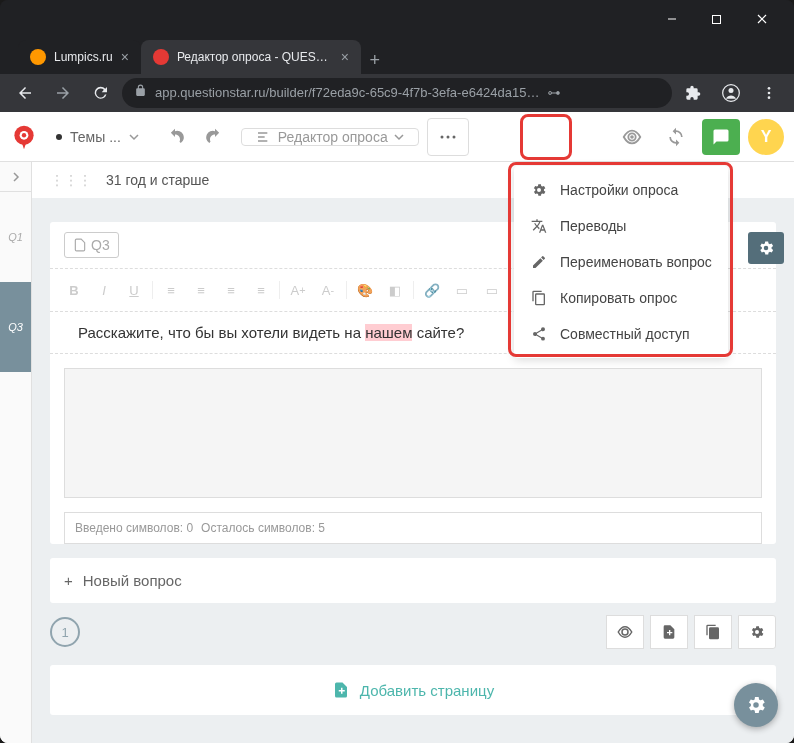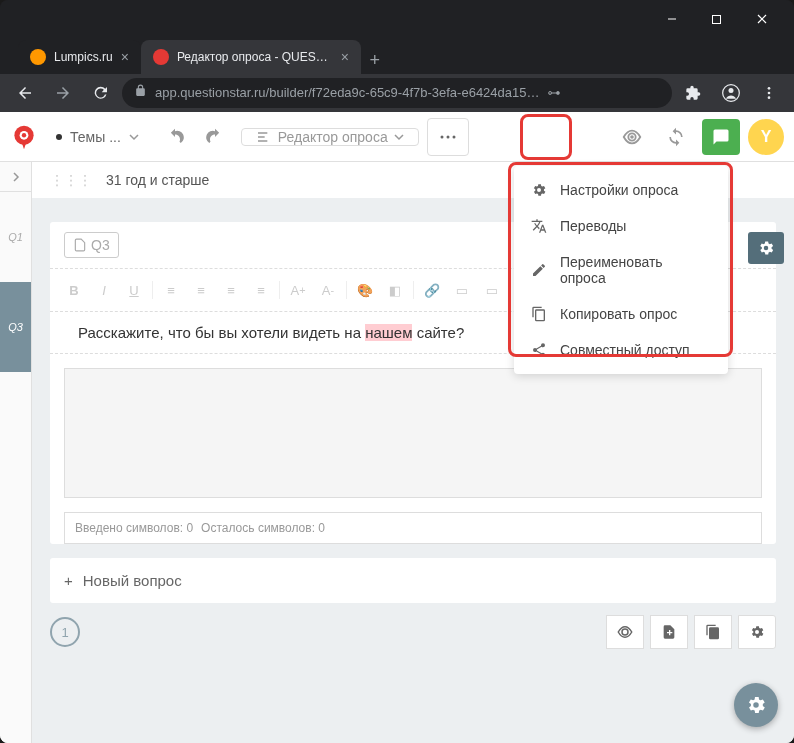--- a/index.html
+++ b/index.html
@@ -251,21 +251,21 @@
             </svg>
           </span>
         <span>Переводы</span>
       </div>
       <div class="menu-item">
         <span class="menu-icon">
             <svg width="16" height="16" viewBox="0 0 24 24">
               <path d="M3 17.25V21h3.75L17.81 9.94l-3.75-3.75L3 17.25zM20.71 7.04a1 1 0 0 0 0-1.41l-2.34-2.34a1 1 0 0 0-1.41 0l-1.83 1.83 3.75 3.75 1.83-1.83z" fill="currentColor"></path>
             </svg>
           </span>
-        <span>Переименовать опроса</span>
+        <span>Переименовать вопрос</span>
       </div>
       <div class="menu-item">
         <span class="menu-icon">
             <svg width="16" height="16" viewBox="0 0 24 24">
               <path d="M16 1H4a2 2 0 0 0-2 2v14h2V3h12V1zm3 4H8a2 2 0 0 0-2 2v14a2 2 0 0 0 2 2h11a2 2 0 0 0 2-2V7a2 2 0 0 0-2-2zm0 16H8V7h11v14z" fill="currentColor"></path>
             </svg>
           </span>
         <span>Копировать опрос</span>
       </div>
       <div class="menu-item">
@@ -340,21 +340,21 @@
             <div class="fmt-btn">☰</div>
             <div class="fmt-btn">☰</div>
             <div class="fmt-btn">⌫</div>
           </div>
           <div class="question-text">
             <span>Расскажите, что бы вы хотели видеть на </span><span class="hl-word">нашем</span><span> сайте?</span>
           </div>
           <textarea class="answer-textarea" style=""></textarea>
           <div class="char-counter">
             <span>Введено символов: 0</span>
-            <span>Осталось символов: 0</span>
+            <span>Осталось символов: 5</span>
           </div>
         </div>
 
         <div class="new-question">
           <span>+</span>
           <span>Новый вопрос</span>
         </div>
 
         <div class="page-footer">
           <div class="page-num">
@@ -376,20 +376,26 @@
                 <path d="M16 1H4a2 2 0 0 0-2 2v14h2V3h12V1zm3 4H8a2 2 0 0 0-2 2v14a2 2 0 0 0 2 2h11a2 2 0 0 0 2-2V7a2 2 0 0 0-2-2z" fill="currentColor"></path>
               </svg>
             </div>
           <div class="footer-btn">
               <svg width="16" height="16" viewBox="0 0 24 24">
                 <path d="M19.4 13l.1-1-.1-1 2.1-1.6-2-3.5-2.5 1a7 7 0 0 0-1.7-1l-.4-2.6h-4l-.4 2.6a7 7 0 0 0-1.7 1l-2.5-1-2 3.5L6.5 11l-.1 1 .1 1-2.1 1.6 2 3.5 2.5-1a7 7 0 0 0 1.7 1l.4 2.6h4l.4-2.6a7 7 0 0 0 1.7-1l2.5 1 2-3.5L19.4 13zM12 15a3 3 0 1 1 0-6 3 3 0 0 1 0 6z" fill="currentColor"></path>
               </svg>
             </div>
         </div>
 
+        <div class="add-page">
+          <svg width="18" height="18" viewBox="0 0 24 24">
+              <path d="M14 2H6a2 2 0 0 0-2 2v16a2 2 0 0 0 2 2h12a2 2 0 0 0 2-2V8l-6-6zM12 17v-3H9v-2h3V9h2v3h3v2h-3v3h-2z" fill="currentColor"></path>
+            </svg>
+          <span>Добавить страницу</span>
+        </div>
       </div>
     </div>
 
     <div class="fab">
         <svg width="22" height="22" viewBox="0 0 24 24">
           <path d="M19.4 13l.1-1-.1-1 2.1-1.6-2-3.5-2.5 1a7 7 0 0 0-1.7-1l-.4-2.6h-4l-.4 2.6a7 7 0 0 0-1.7 1l-2.5-1-2 3.5L6.5 11l-.1 1 .1 1-2.1 1.6 2 3.5 2.5-1a7 7 0 0 0 1.7 1l.4 2.6h4l.4-2.6a7 7 0 0 0 1.7-1l2.5 1 2-3.5L19.4 13zM12 15a3 3 0 1 1 0-6 3 3 0 0 1 0 6z" fill="currentColor"></path>
         </svg>
       </div>
   </div>
 </div>

